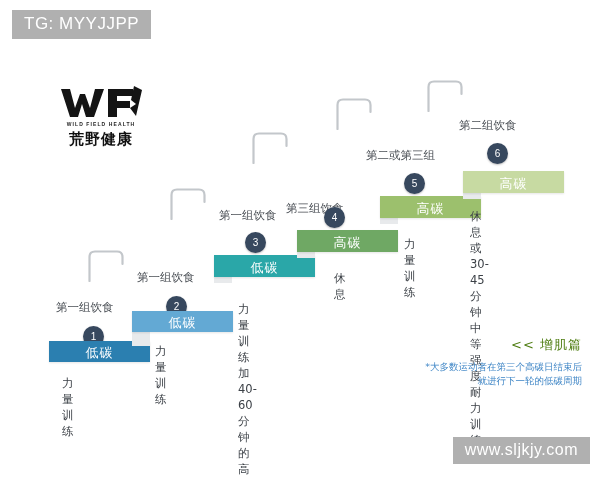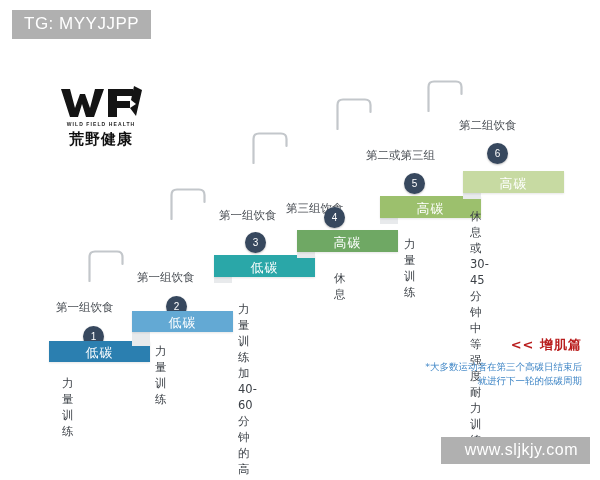--- a/index.html
+++ b/index.html
@@ -10,21 +10,21 @@
   }
   .stage{position:absolute;inset:0;}
 
   
   .wm{
     position:absolute;background:#b0b0b0;color:#ffffff;
     display:flex;align-items:center;justify-content:center;
     letter-spacing:.5px;white-space:nowrap;
   }
   #wm-top{left:12px;top:10px;padding:4px 12px 5px 12px;font-size:17px;}
-  #wm-bottom{right:10px;bottom:16px;padding:4px 12px 5px 24px;font-size:16px;}
+  #wm-bottom{right:10px;bottom:16px;padding:4px 12px 5px 12px;font-size:16px;}
 
   
   .logo{position:absolute;left:46px;top:86px;width:110px;text-align:center;}
   .logo-mark{display:block;margin:0 auto;}
   .logo-en{
     font-size:5px;letter-spacing:1.1px;color:#1d1d1d;margin-top:1px;
     font-weight:bold;
   }
   .logo-cn{
     font-size:15px;font-weight:bold;color:#111;letter-spacing:1px;margin-top:3px;
@@ -53,22 +53,22 @@
   }
   .desc{
     position:absolute;font-size:11.5px;line-height:16px;color:#3c4147;
     white-space:pre-line;
     font-family:"DejaVu Sans","Liberation Sans",sans-serif;
     margin-top:8px;
   }
 
   
   #chapter{
-    position:absolute;right:18px;top:336px;font-size:13px;font-weight:bold;
-    color:#b91c1c;letter-spacing:1px;white-space:nowrap;
+    position:absolute;right:18px;top:336px;font-size:13px;font-weight:normal;
+    color:#4d7c0f;letter-spacing:1px;white-space:nowrap;
     font-family:"DejaVu Sans","Liberation Sans",sans-serif;
   }
   #footnote{
     position:absolute;right:18px;top:360px;font-size:9.5px;line-height:14px;
     color:#3f86c6;text-align:right;white-space:pre-line;
     font-family:"DejaVu Sans","Liberation Sans",sans-serif;
   }
 </style>
 </head>
 <body>

